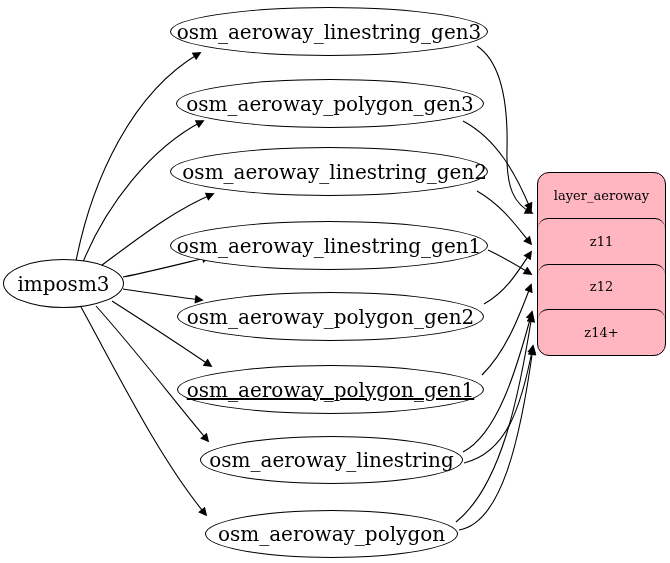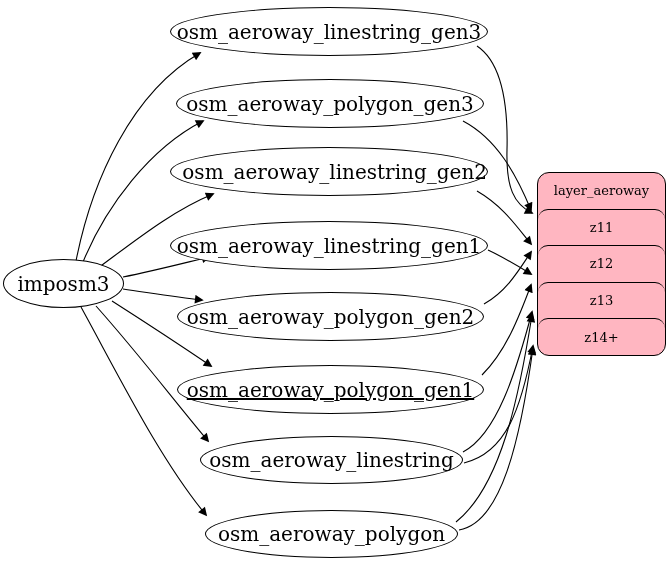--- a/index.html
+++ b/index.html
@@ -96,17 +96,16 @@
     <span>osm_aeroway_linestring</span>
   </div>
   <div class="node ellipse" id="n-e8">
     <span>osm_aeroway_polygon</span>
   </div>
 
   <div id="n-record">
     <div class="rec-row">layer_aeroway</div>
     <div class="rec-row">z11</div>
     <div class="rec-row">z12</div>
-    <div class="rec-row">z13</div>
     <div class="rec-row">z14+</div>
   </div>
 
 </div>
 
 </body></html>

